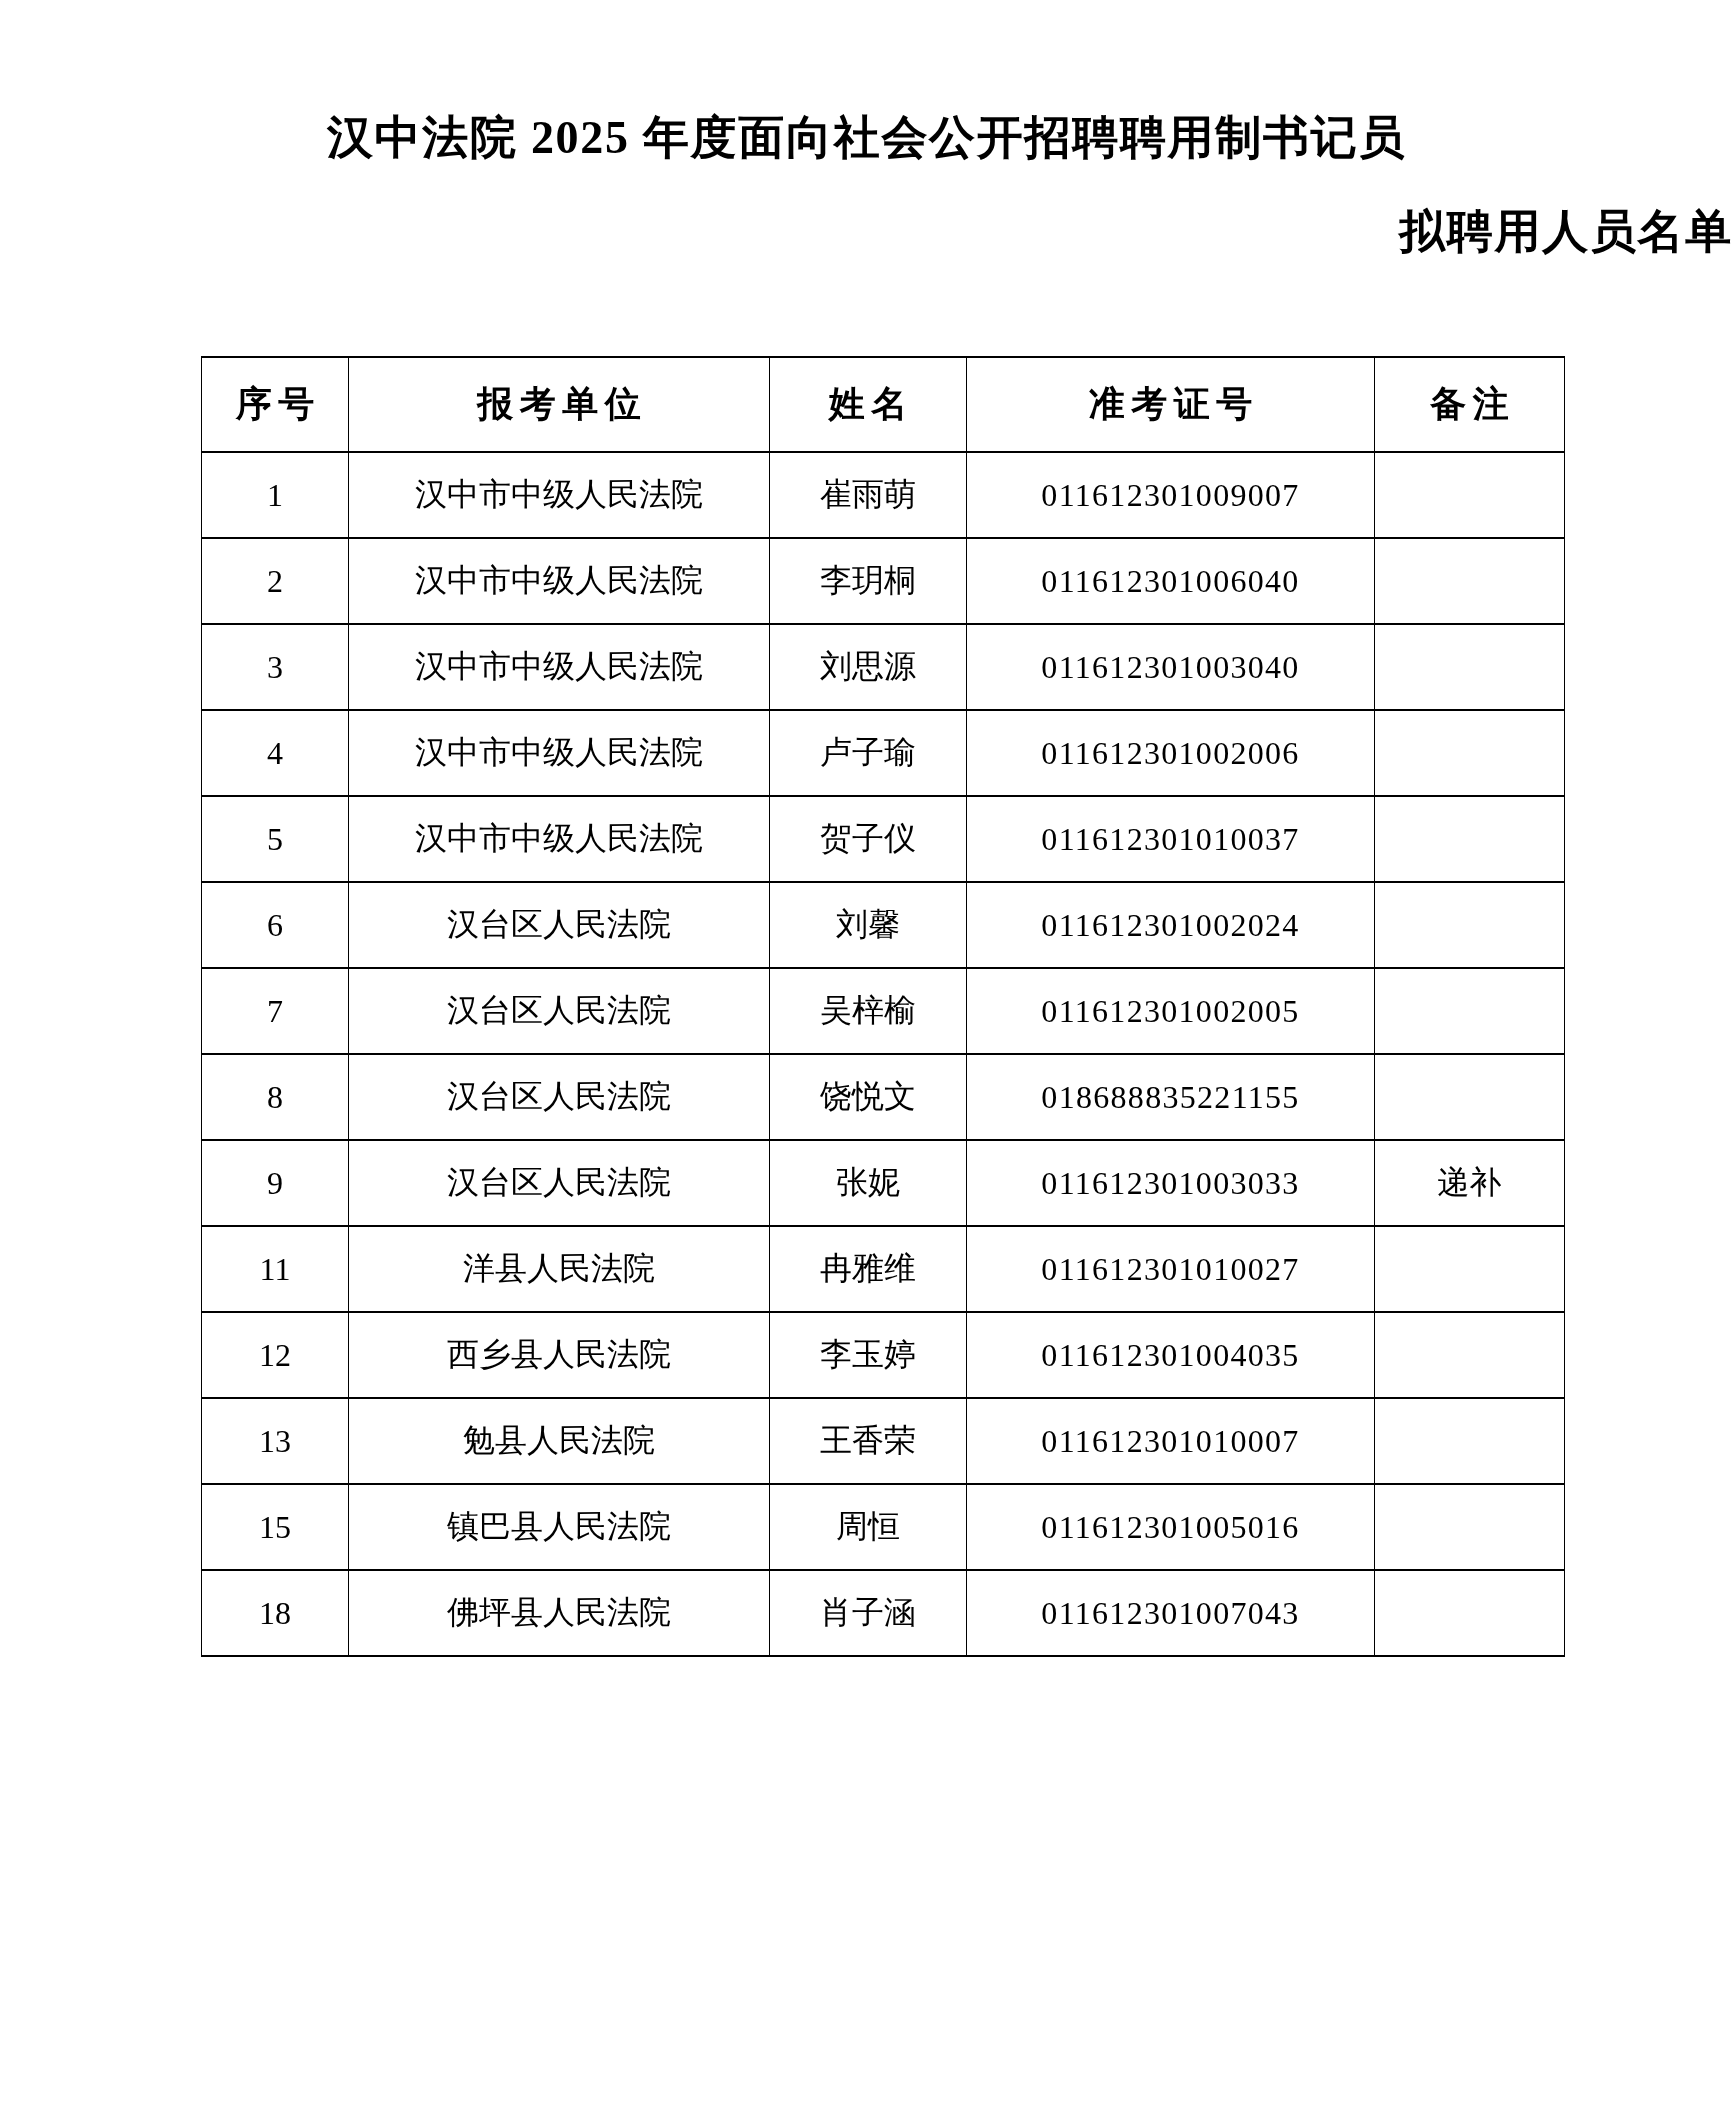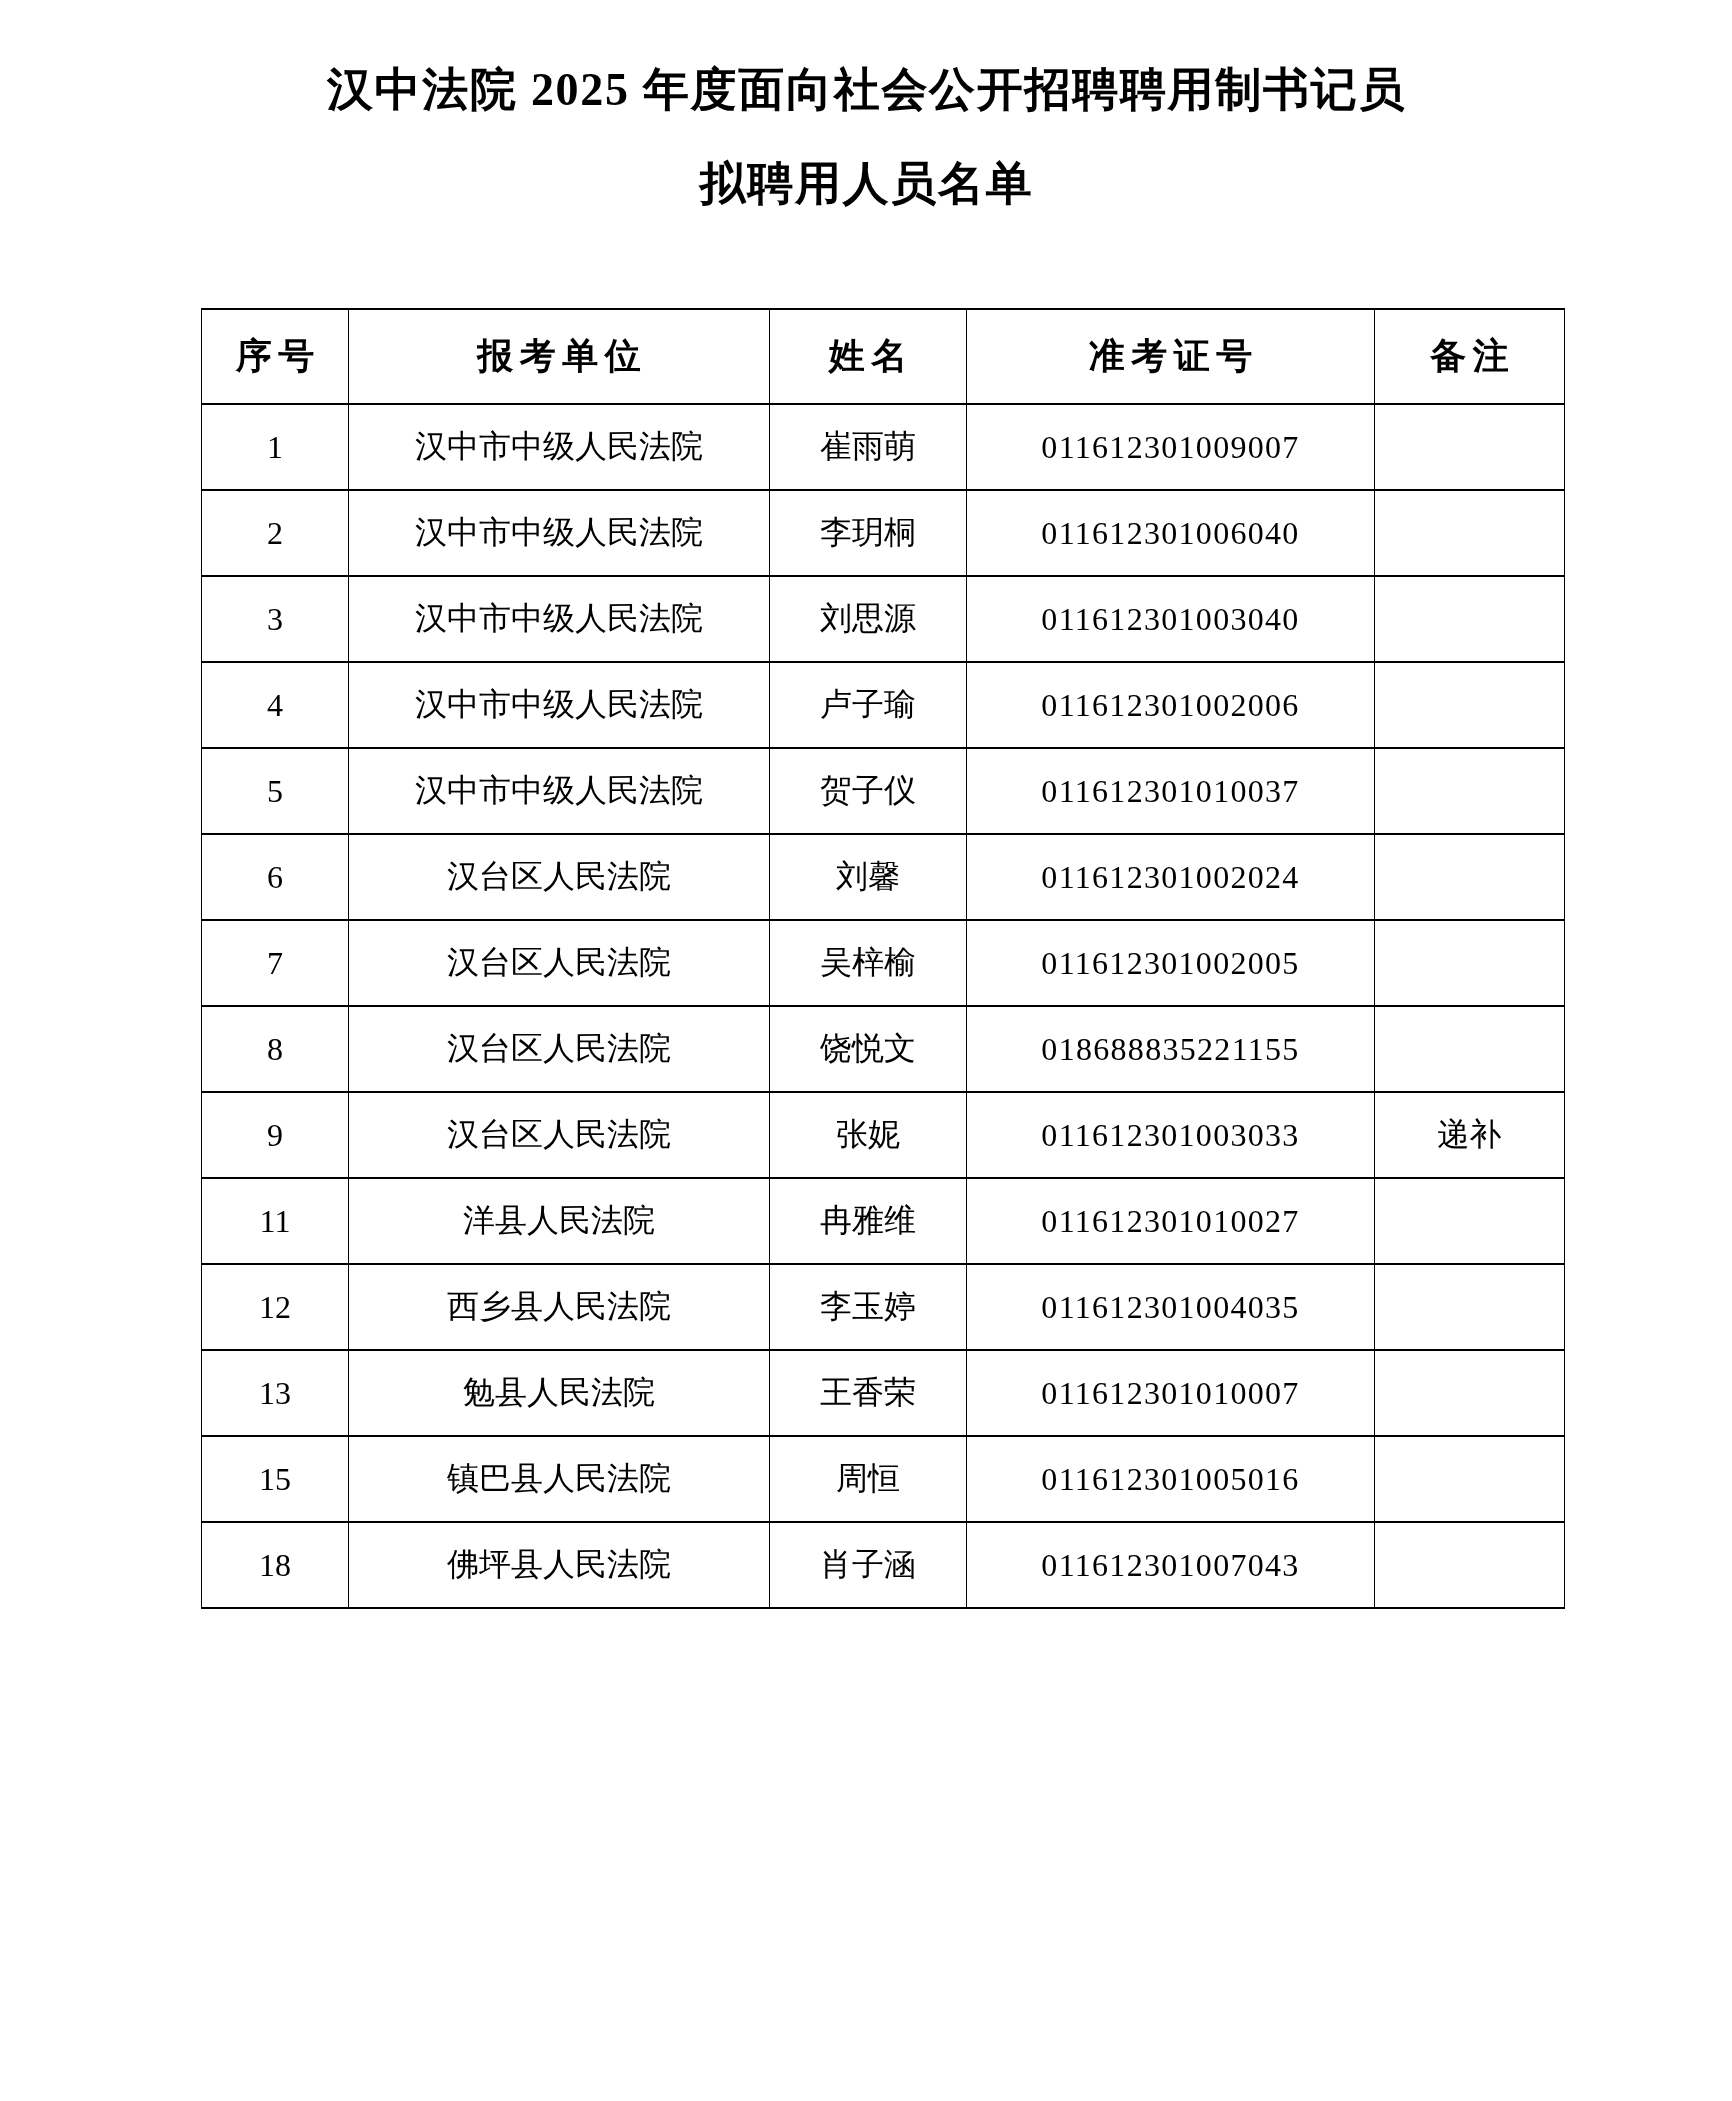--- a/index.html
+++ b/index.html
@@ -10,37 +10,38 @@
   }
   .page {
     position: relative;
     width: 1733px;
     height: 2101px;
     background: #ffffff;
     overflow: hidden;
     font-family: "Liberation Serif", "DejaVu Serif", serif;
   }
   .title-block {
-    padding-top: 64px;
+    padding-top: 112px;
     text-align: center;
   }
   .title-line1 {
     font-size: 46px;
     font-weight: bold;
     line-height: 52px;
     letter-spacing: 1.7px;
     font-family: "Liberation Serif", "DejaVu Serif", serif;
   }
   .title-line2 {
     margin-top: 42px;
     font-size: 46px;
     font-weight: bold;
     line-height: 52px;
     letter-spacing: 1.7px;
     font-family: "Liberation Serif", "DejaVu Serif", serif;
+    text-align: right;
   }
   table.roster {
     border-collapse: collapse;
     table-layout: fixed;
     margin-left: 201px;
     margin-top: 98px;
     width: 1363px;
   }
   table.roster th, table.roster td {
     border-left: 1.7px solid #000000;

